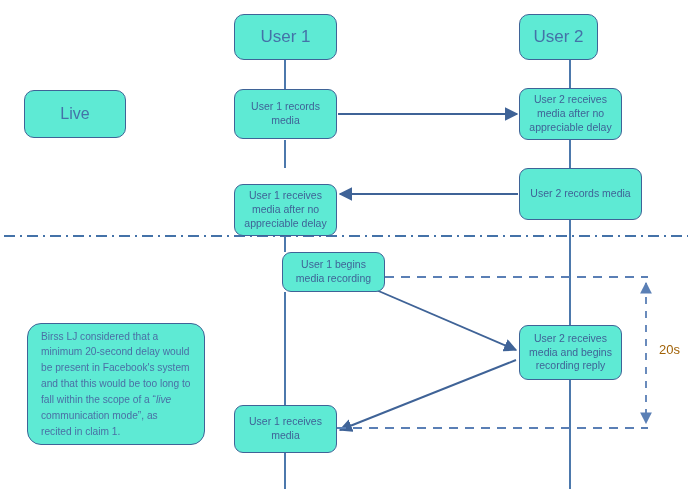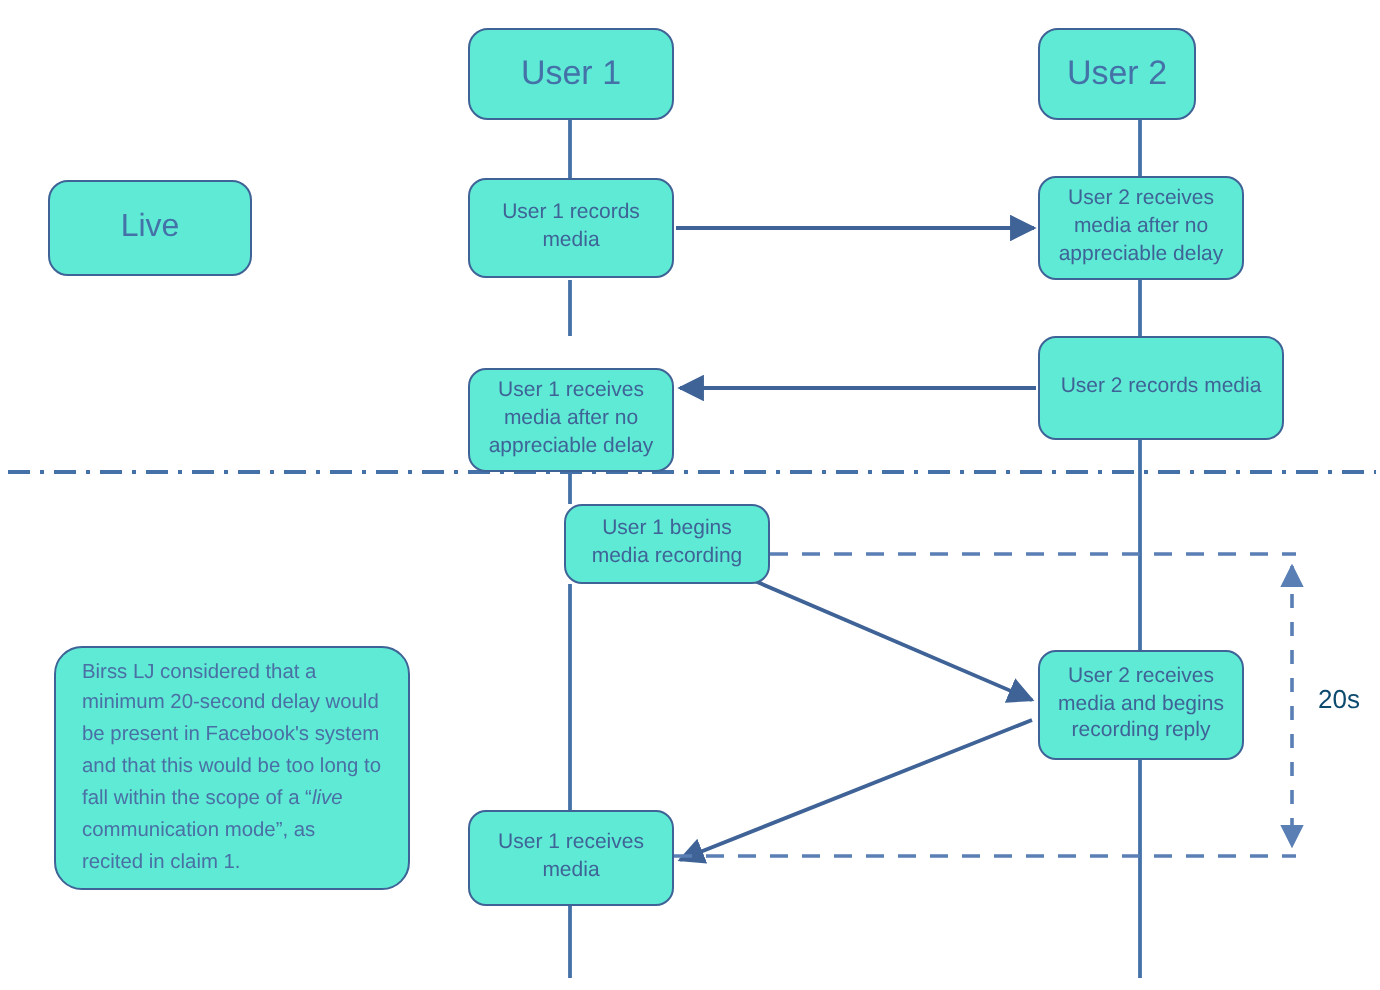--- a/index.html
+++ b/index.html
@@ -57,21 +57,21 @@
     justify-content: flex-start;
     padding: 19px 13px;
     line-height: 1.55;
     color: #4a6fa5;
   }
   .note-text { display: block; white-space: pre-line; }
   .note-text i { font-style: italic; }
   .measure-label {
     position: absolute;
     font-size: 13px;
-    color: #0c4a6e;
+    color: #a16207;
     white-space: nowrap;
   }
 </style>
 </head>
 <body>
 
 <div id="canvas">
 
   <svg class="layer" viewBox="0 0 690 495">
     <defs>

